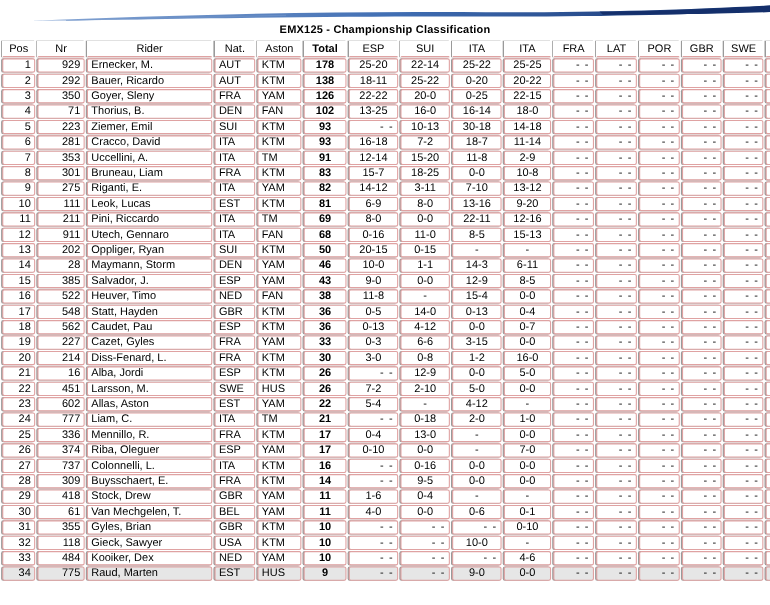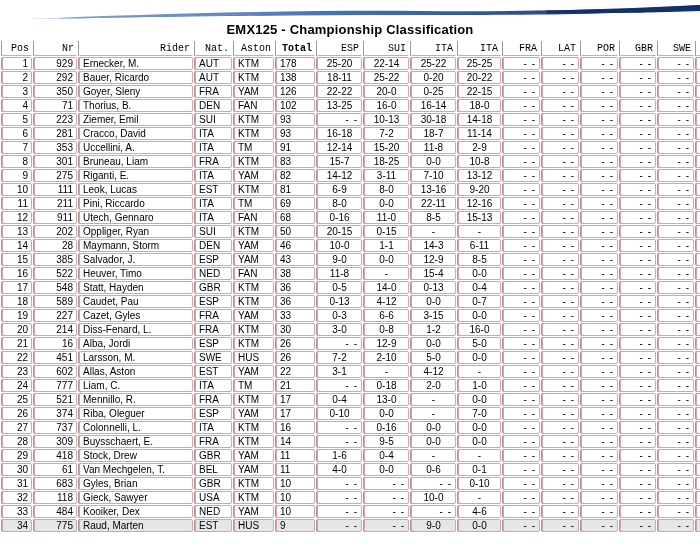--- a/index.html
+++ b/index.html
@@ -11,55 +11,55 @@
   *{box-sizing:border-box;}
   html,body{margin:0;padding:0;background:#ffffff;}
   body{
     width:700px;height:550px;overflow:hidden;
     font-family:"Liberation Sans","DejaVu Sans",sans-serif;
     color:var(--ink);
   }
   .swoosh-wrap{width:700px;height:22px;}
   .page-title{
     text-align:center;
-    font-size:13px;font-weight:bold;
+    font-size:10px;font-weight:bold;
     margin:0;padding:0 0 3px 0;
     letter-spacing:0.2px;
   }
   table.classification{
     width:700px;
     table-layout:fixed;
     border-collapse:separate;
     border-spacing:2px 1px;
     font-size:10px;
     line-height:11px;
   }
   th{
     font-weight:normal;
-    text-align:right;
+    text-align:center;
     padding:1px 2px;
     height:13px;
     border:1px solid transparent;
     border-bottom:1px solid var(--cell-border);
     box-shadow:-1px 0 0 var(--sep);
-    white-space:nowrap;overflow:hidden;font-family:Liberation Mono, monospace;
+    white-space:nowrap;overflow:hidden;
   }
   th.total{font-weight:bold;}
   td{
     height:11px;
     padding:0 3px;
     border:1px solid var(--cell-border);
     border-radius:2px;
     box-shadow:-1px 0 0 var(--sep);
     background:#ffffff;
     white-space:nowrap;overflow:hidden;
   }
   td.num{text-align:right;}
   td.name,td.txt{text-align:left;}
-  td.total{text-align:left;font-weight:normal;}
+  td.total{text-align:center;font-weight:bold;}
   td.race{text-align:center;}
   td.race.dd{text-align:right;letter-spacing:1px;}
   tr.shaded td{background:var(--shaded);margin-top:43px;}
 </style>
 </head>
 <body>
 
 <div>
 
   <div class="swoosh-wrap">
@@ -420,21 +420,21 @@
       <td class="race">0-4</td>
       <td class="race dd">- -</td>
       <td class="race dd">- -</td>
       <td class="race dd">- -</td>
       <td class="race dd">- -</td>
       <td class="race dd">- -</td>
       <td class="race dd">- -</td>
     </tr>
         <tr>
       <td class="num">18</td>
-      <td class="num">589</td>
+      <td class="num">562</td>
       <td class="name">Caudet, Pau</td>
       <td class="txt">ESP</td>
       <td class="txt">KTM</td>
       <td class="total">36</td>
       <td class="race">0-13</td>
       <td class="race">4-12</td>
       <td class="race">0-0</td>
       <td class="race">0-7</td>
       <td class="race dd">- -</td>
       <td class="race dd">- -</td>
@@ -515,21 +515,21 @@
       <td class="race dd">- -</td>
       <td class="race dd">- -</td>
     </tr>
         <tr>
       <td class="num">23</td>
       <td class="num">602</td>
       <td class="name">Allas, Aston</td>
       <td class="txt">EST</td>
       <td class="txt">YAM</td>
       <td class="total">22</td>
-      <td class="race">3-1</td>
+      <td class="race">5-4</td>
       <td class="race">-</td>
       <td class="race">4-12</td>
       <td class="race">-</td>
       <td class="race dd">- -</td>
       <td class="race dd">- -</td>
       <td class="race dd">- -</td>
       <td class="race dd">- -</td>
       <td class="race dd">- -</td>
       <td class="race dd">- -</td>
     </tr>
@@ -546,21 +546,21 @@
       <td class="race">1-0</td>
       <td class="race dd">- -</td>
       <td class="race dd">- -</td>
       <td class="race dd">- -</td>
       <td class="race dd">- -</td>
       <td class="race dd">- -</td>
       <td class="race dd">- -</td>
     </tr>
         <tr>
       <td class="num">25</td>
-      <td class="num">521</td>
+      <td class="num">336</td>
       <td class="name">Mennillo, R.</td>
       <td class="txt">FRA</td>
       <td class="txt">KTM</td>
       <td class="total">17</td>
       <td class="race">0-4</td>
       <td class="race">13-0</td>
       <td class="race">-</td>
       <td class="race">0-0</td>
       <td class="race dd">- -</td>
       <td class="race dd">- -</td>
@@ -654,21 +654,21 @@
       <td class="race">0-1</td>
       <td class="race dd">- -</td>
       <td class="race dd">- -</td>
       <td class="race dd">- -</td>
       <td class="race dd">- -</td>
       <td class="race dd">- -</td>
       <td class="race dd">- -</td>
     </tr>
         <tr>
       <td class="num">31</td>
-      <td class="num">683</td>
+      <td class="num">355</td>
       <td class="name">Gyles, Brian</td>
       <td class="txt">GBR</td>
       <td class="txt">KTM</td>
       <td class="total">10</td>
       <td class="race dd">- -</td>
       <td class="race dd">- -</td>
       <td class="race dd">- -</td>
       <td class="race">0-10</td>
       <td class="race dd">- -</td>
       <td class="race dd">- -</td>

